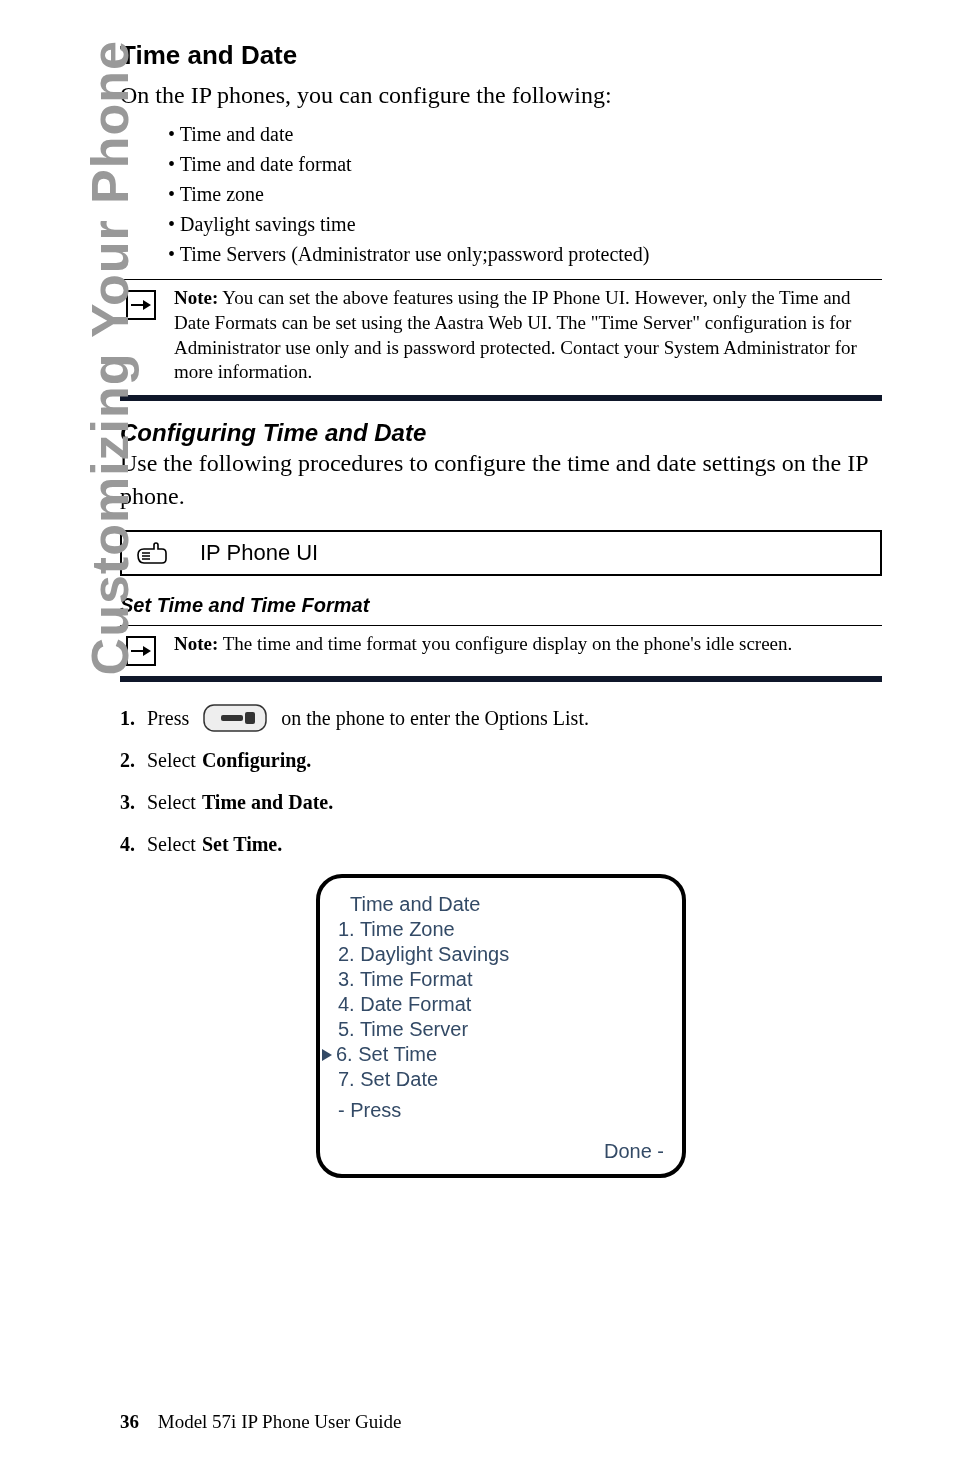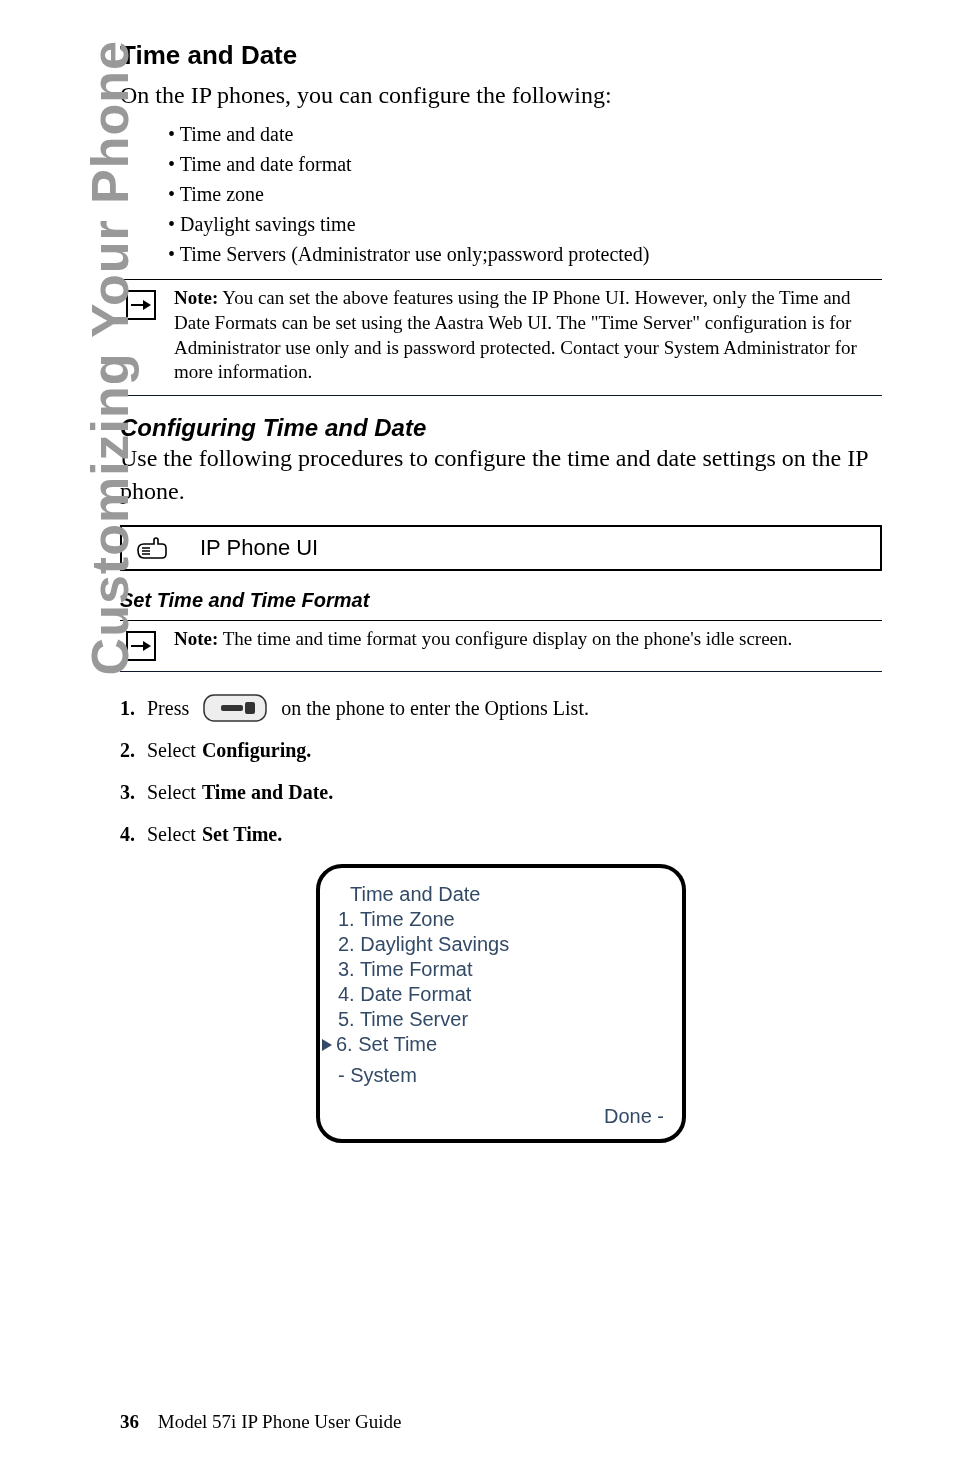--- a/index.html
+++ b/index.html
@@ -23,21 +23,21 @@
   h2.section-title {
     font-family: "Trebuchet MS", Verdana, sans-serif;
     font-weight: bold;
     font-size: 26px;
     margin-bottom: 8px;
   }
   p.body { font-size: 24px; line-height: 1.35; margin-bottom: 8px; }
   ul.bullets { list-style: none; margin: 6px 0 10px 48px; }
   ul.bullets li { font-size: 20px; line-height: 1.5; }
   ul.bullets li::before { content: "•  "; }
-  .note-row { display: flex; align-items: flex-start; border-top: 1px solid #000; border-bottom: 1px solid #0f172a; padding: 6px 0 10px 0; margin: 8px 0 18px 0; }
+  .note-row { display: flex; align-items: flex-start; border-top: 1px solid #000; border-bottom: 6px solid #0f172a; padding: 6px 0 10px 0; margin: 8px 0 18px 0; }
   .note-icon {
     width: 30px; height: 30px; border: 2px solid #000; margin: 4px 18px 0 6px;
     display: flex; align-items: center; justify-content: center; flex: 0 0 30px;
   }
   .note-icon svg { width: 20px; height: 14px; }
   .note-text { font-size: 19px; line-height: 1.3; }
   .note-text .lbl { font-weight: bold; }
   h3.subsection {
     font-family: "Trebuchet MS", Verdana, sans-serif;
     font-style: italic;
@@ -186,22 +186,25 @@
             <span>5. Time Server</span>
           </div>
         <div class="menu-row">
           <span class="cursor">
             <svg width="10" height="12" viewBox="0 0 10 12">
                 <path d="M0 0 L10 6 L0 12 Z" fill="#334a66"></path>
               </svg>
           </span>
           <span>6. Set Time</span>
         </div>
-      </div>
-      <div class="select">- System</div>
+        <div class="menu-row">
+            <span>7. Set Date</span>
+          </div>
+      </div>
+      <div class="select">- Press</div>
       <div class="done">Done -</div>
     </div>
 
   </div>
 
   <div class="footer">
     <span class="pg">36</span>
     <span>Model 57i IP Phone User Guide</span>
   </div>
 

